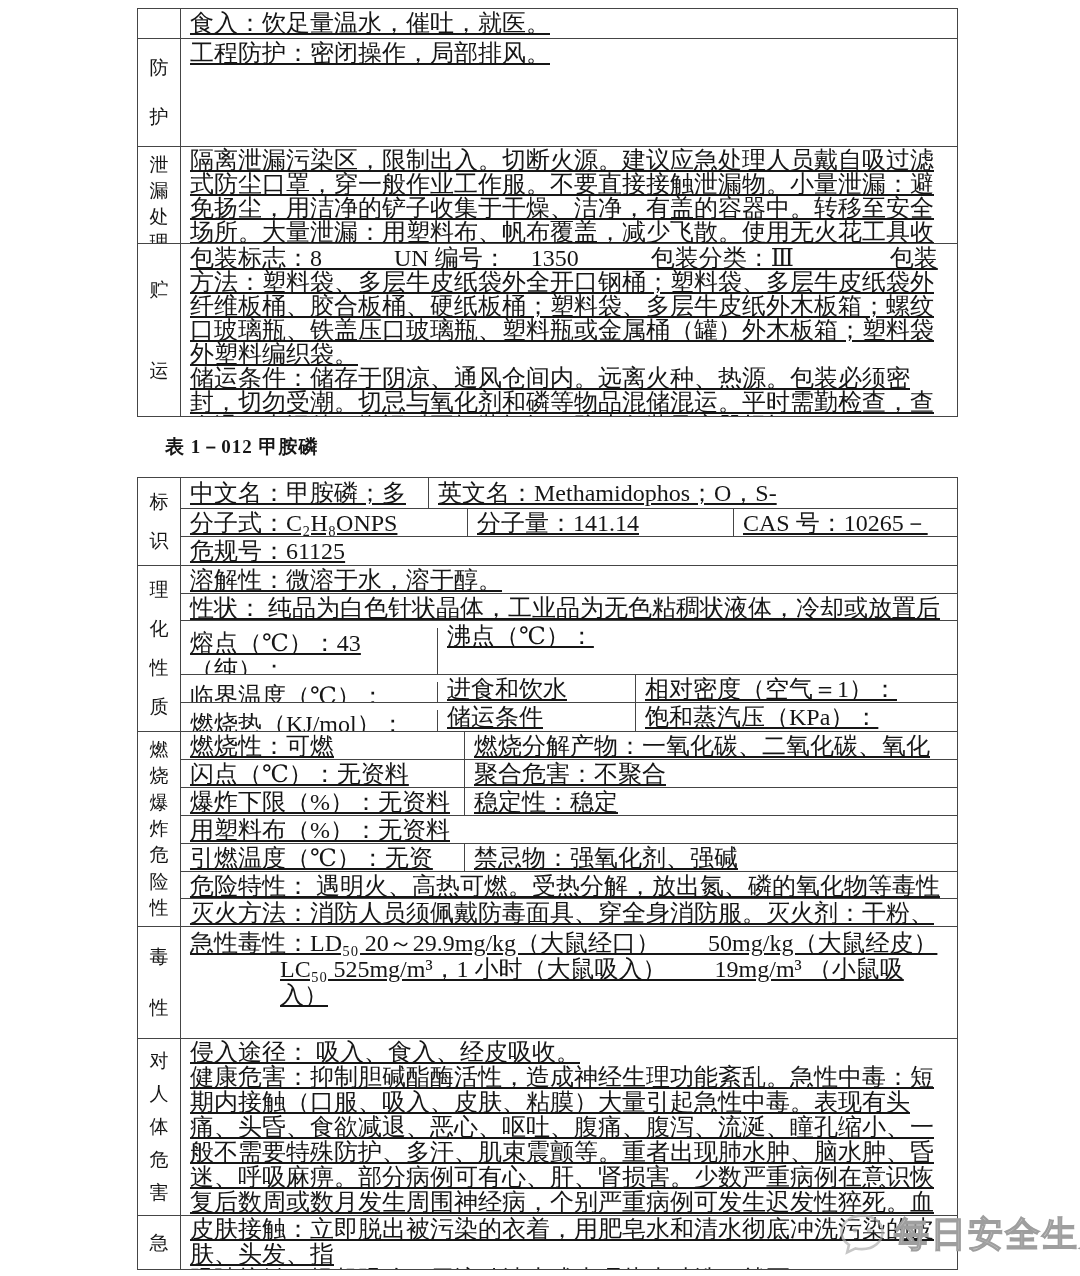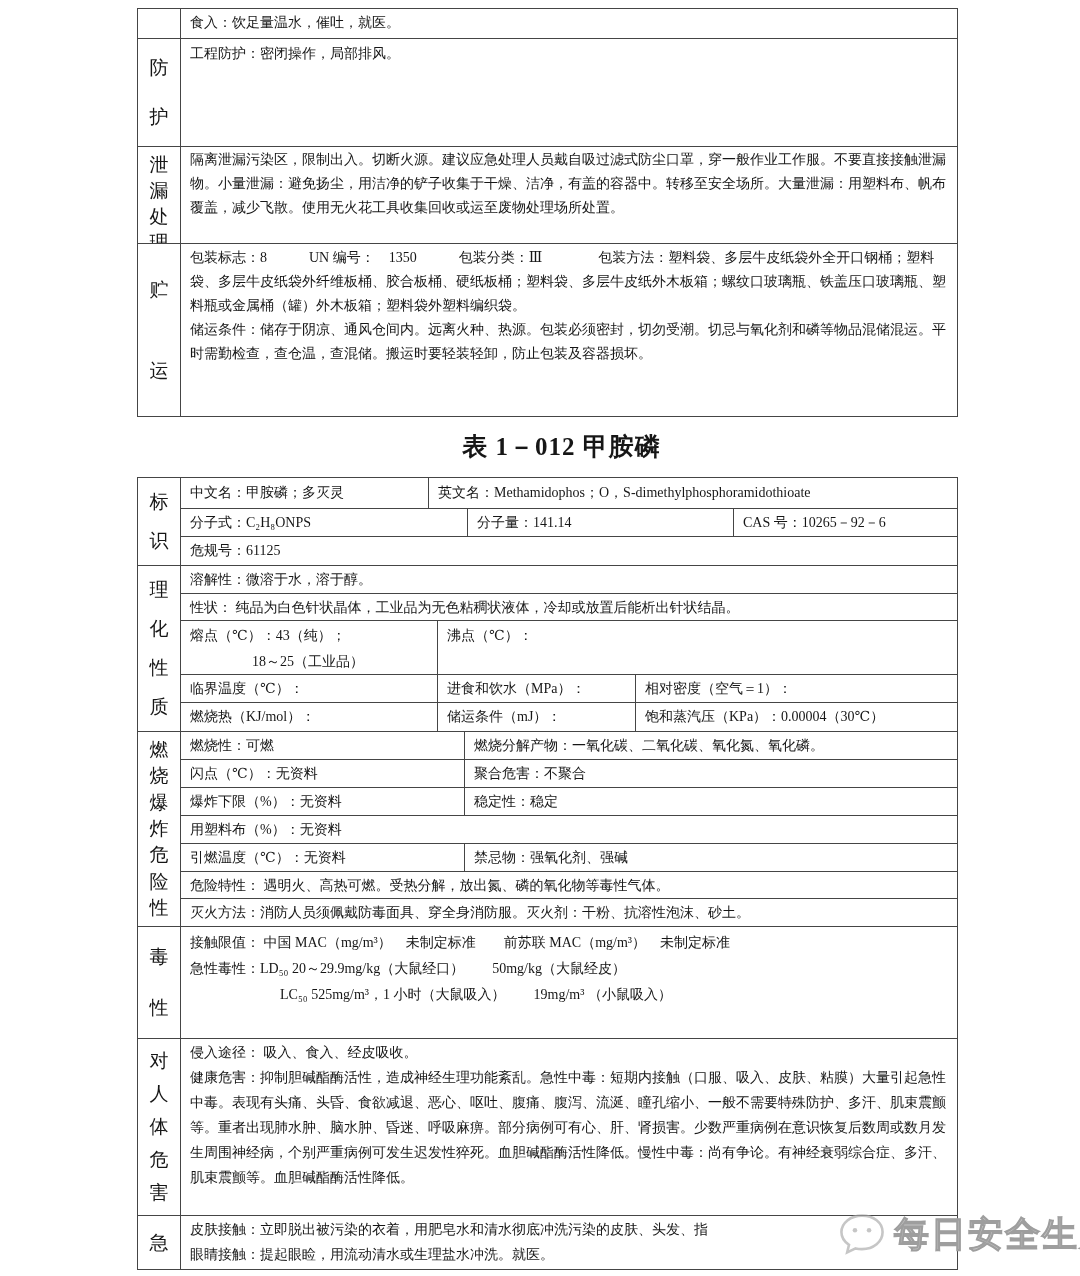--- a/index.html
+++ b/index.html
@@ -17,43 +17,43 @@
   .sec-label {
     flex:0 0 43px; border-right:1px solid #454545;
     display:flex; flex-direction:column; justify-content:space-around;
     align-items:center; font-size:19px; padding:5px 0; overflow:hidden;
   }
   .sec-body { flex:1; min-width:0; display:flex; flex-direction:column; }
   .r { display:flex; flex:0 0 auto; border-bottom:1px solid #454545; min-height:0; }
   .sec-body .r:last-child { border-bottom:0; }
   .c {
     border-right:1px solid #454545; padding:1px 9px;
-    font-size:14px; line-height:26px; overflow:hidden;
+    font-size:24px; line-height:26px; overflow:hidden;text-decoration:underline;
   }
   .r .c:last-child { border-right:0; }
   .fill { flex:1; min-width:0; }
   .c p { margin:0; white-space:pre-wrap; }
   .lh25 { line-height:25px; }
   .lh24 { line-height:24px; }
   .pt2 { padding-top:2px; }
   .pt3 { padding-top:3px; }
 
   .w248 { flex:0 0 248px; }
   .w287 { flex:0 0 287px; }
   .w266 { flex:0 0 266px; }
-  .p1   { flex:0 0 257px; }
+  .p1   { flex:0 0 257px;margin-top:7px; }
   .p2   { flex:0 0 198px; }
   .f1   { flex:0 0 284px; }
 
   .indent-melt { padding-left:62px; }
   .indent-lc   { padding-left:90px; }
 
   .tbl-title {
-    font-size:25px; font-weight:bold; line-height:34px;
-    margin:13px 0 13px 28px; letter-spacing:1px;text-align:center;
+    font-size:19px; font-weight:bold; line-height:34px;
+    margin:13px 0 13px 28px; letter-spacing:1px;
   }
 
   .watermark {
     position:absolute; left:836px; top:1206px; height:56px;
     display:flex; align-items:center; gap:6px; pointer-events:none;
   }
   .wm-icon { width:52px; height:52px; opacity:.65; flex:0 0 auto; }
   .wm-text {
     font-size:35px; font-weight:bold; letter-spacing:2px; white-space:nowrap;
     color:#c6c6c6; -webkit-text-stroke:1px #9e9e9e;
@@ -275,21 +275,20 @@
       </div>
 
       <div class="sec" style="height:112px">
         <div class="sec-label">
             <span>毒</span>
             <span>性</span>
           </div>
         <div class="sec-body">
           <div class="r fill">
             <div class="c fill pt3">
-              <p>接触限值： 中国 MAC（mg/m³）　未制定标准　　前苏联 MAC（mg/m³）　未制定标准</p>
               <p>急性毒性：LD₅₀ 20～29.9mg/kg（大鼠经口）　　50mg/kg（大鼠经皮）</p>
               <p class="indent-lc">LC₅₀ 525mg/m³，1 小时（大鼠吸入）　　19mg/m³ （小鼠吸入）</p>
             </div>
           </div>
         </div>
       </div>
 
       <div class="sec" style="height:177px">
         <div class="sec-label">
             <span>对</span>

